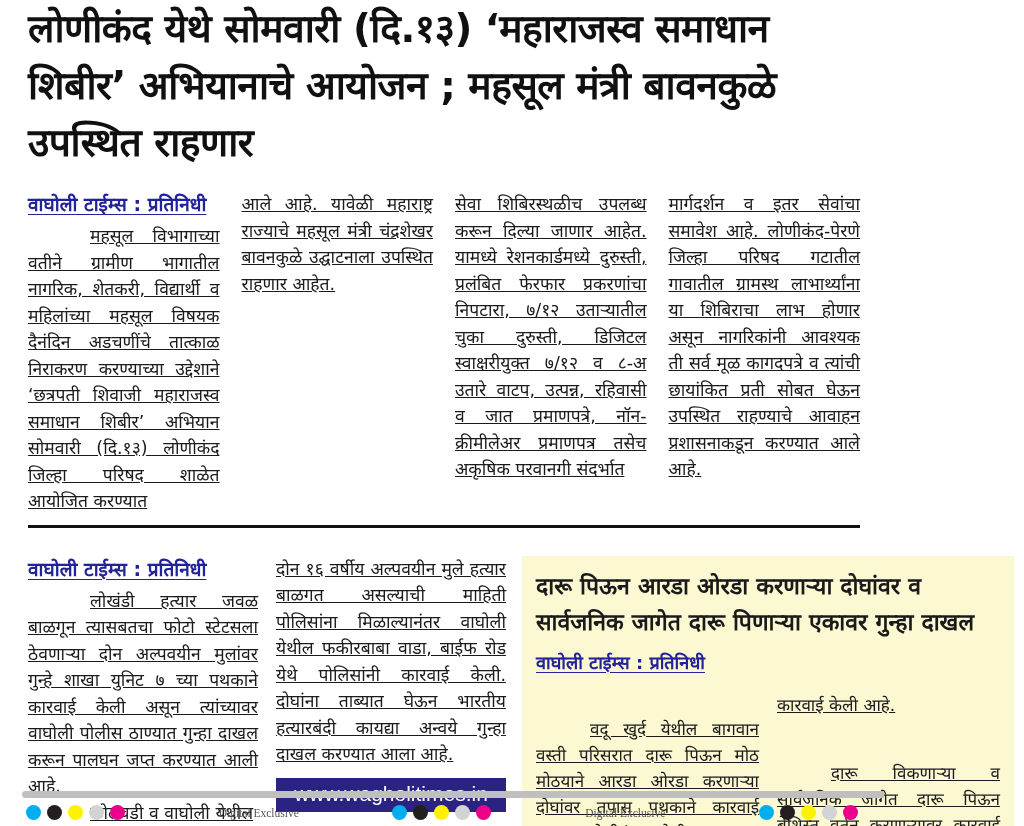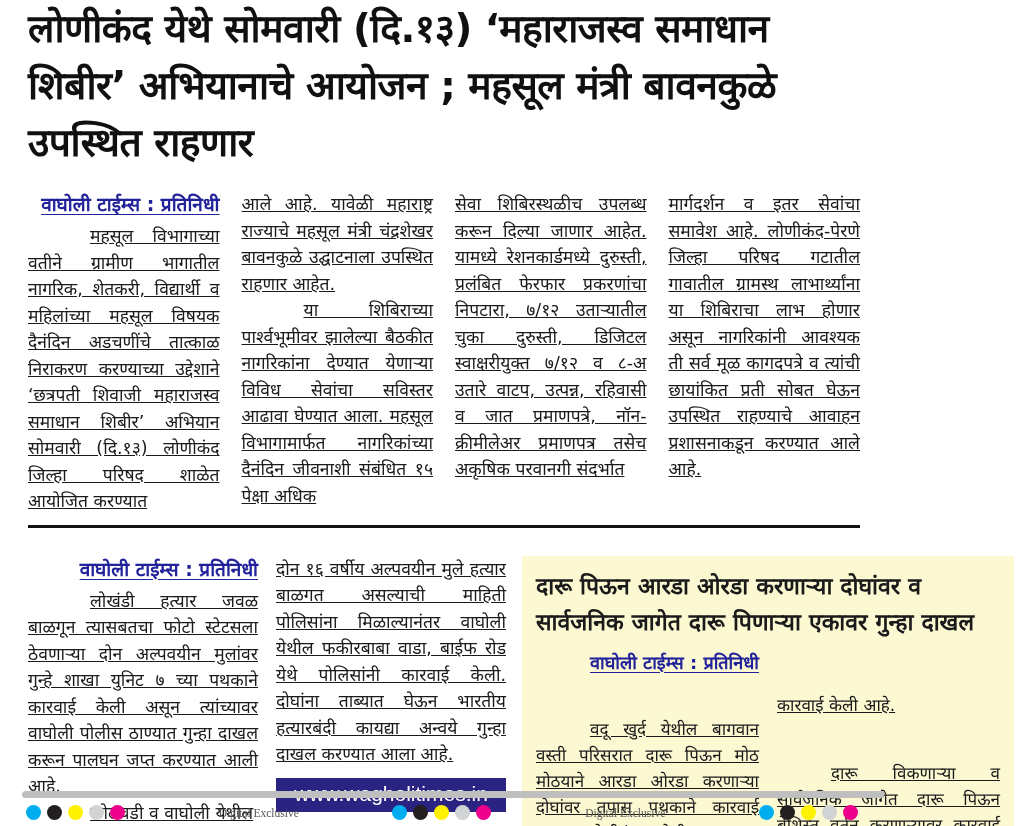--- a/index.html
+++ b/index.html
@@ -27,21 +27,21 @@
   }
   .story1-cols {
     display: grid;
     grid-template-columns: repeat(4, 1fr);
     column-gap: 22px;
     margin-top: 20px;
     min-height: 242px;
   }
   .byline {
     display: block;
-    text-align: right;
+    text-align: left;
     font-weight: 700;
     font-size: 19px;
     color: var(--blue, #22229a);
     text-decoration: underline;
     text-underline-offset: 3px;
     margin-bottom: 6px;
     white-space: nowrap;
   }
   .col p {
     margin: 0;
@@ -138,21 +138,20 @@
 
   <section>
     <h1 class="main-headline">लोणीकंद येथे सोमवारी (दि.१३) ‘महाराजस्व समाधान शिबीर’ अभियानाचे आयोजन ; महसूल मंत्री बावनकुळे उपस्थित राहणार</h1>
     <div class="story1-cols">
       <div class="col">
         <span class="byline">वाघोली टाईम्स : प्रतिनिधी</span>
         <p class="indent">महसूल विभागाच्या वतीने ग्रामीण भागातील नागरिक, शेतकरी, विद्यार्थी व महिलांच्या महसूल विषयक दैनंदिन अडचणींचे तात्काळ निराकरण करण्याच्या उद्देशाने ‘छत्रपती शिवाजी महाराजस्व समाधान शिबीर’ अभियान सोमवारी (दि.१३) लोणीकंद जिल्हा परिषद शाळेत आयोजित करण्यात</p>
       </div>
       <div class="col">
         <p>आले आहे. यावेळी महाराष्ट्र राज्याचे महसूल मंत्री चंद्रशेखर बावनकुळे उद्घाटनाला उपस्थित राहणार आहेत.</p>
-        <p class="indent">या शिबिराच्या पार्श्वभूमीवर झालेल्या बैठकीत नागरिकांना देण्यात येणाऱ्या विविध सेवांचा सविस्तर आढावा घेण्यात आला. महसूल विभागामार्फत नागरिकांच्या दैनंदिन जीवनाशी संबंधित १५ पेक्षा अधिक</p>
       </div>
       <div class="col">
         <p>सेवा शिबिरस्थळीच उपलब्ध करून दिल्या जाणार आहेत. यामध्ये रेशनकार्डमध्ये दुरुस्ती, प्रलंबित फेरफार प्रकरणांचा निपटारा, ७/१२ उताऱ्यातील चुका दुरुस्ती, डिजिटल स्वाक्षरीयुक्त ७/१२ व ८-अ उतारे वाटप, उत्पन्न, रहिवासी व जात प्रमाणपत्रे, नॉन-क्रीमीलेअर प्रमाणपत्र तसेच अकृषिक परवानगी संदर्भात</p>
       </div>
       <div class="col">
         <p>मार्गदर्शन व इतर सेवांचा समावेश आहे. लोणीकंद-पेरणे जिल्हा परिषद गटातील गावातील ग्रामस्थ लाभार्थ्यांना या शिबिराचा लाभ होणार असून नागरिकांनी आवश्यक ती सर्व मूळ कागदपत्रे व त्यांची छायांकित प्रती सोबत घेऊन उपस्थित राहण्याचे आवाहन प्रशासनाकडून करण्यात आले आहे.</p>
       </div>
     </div>
   </section>
 

